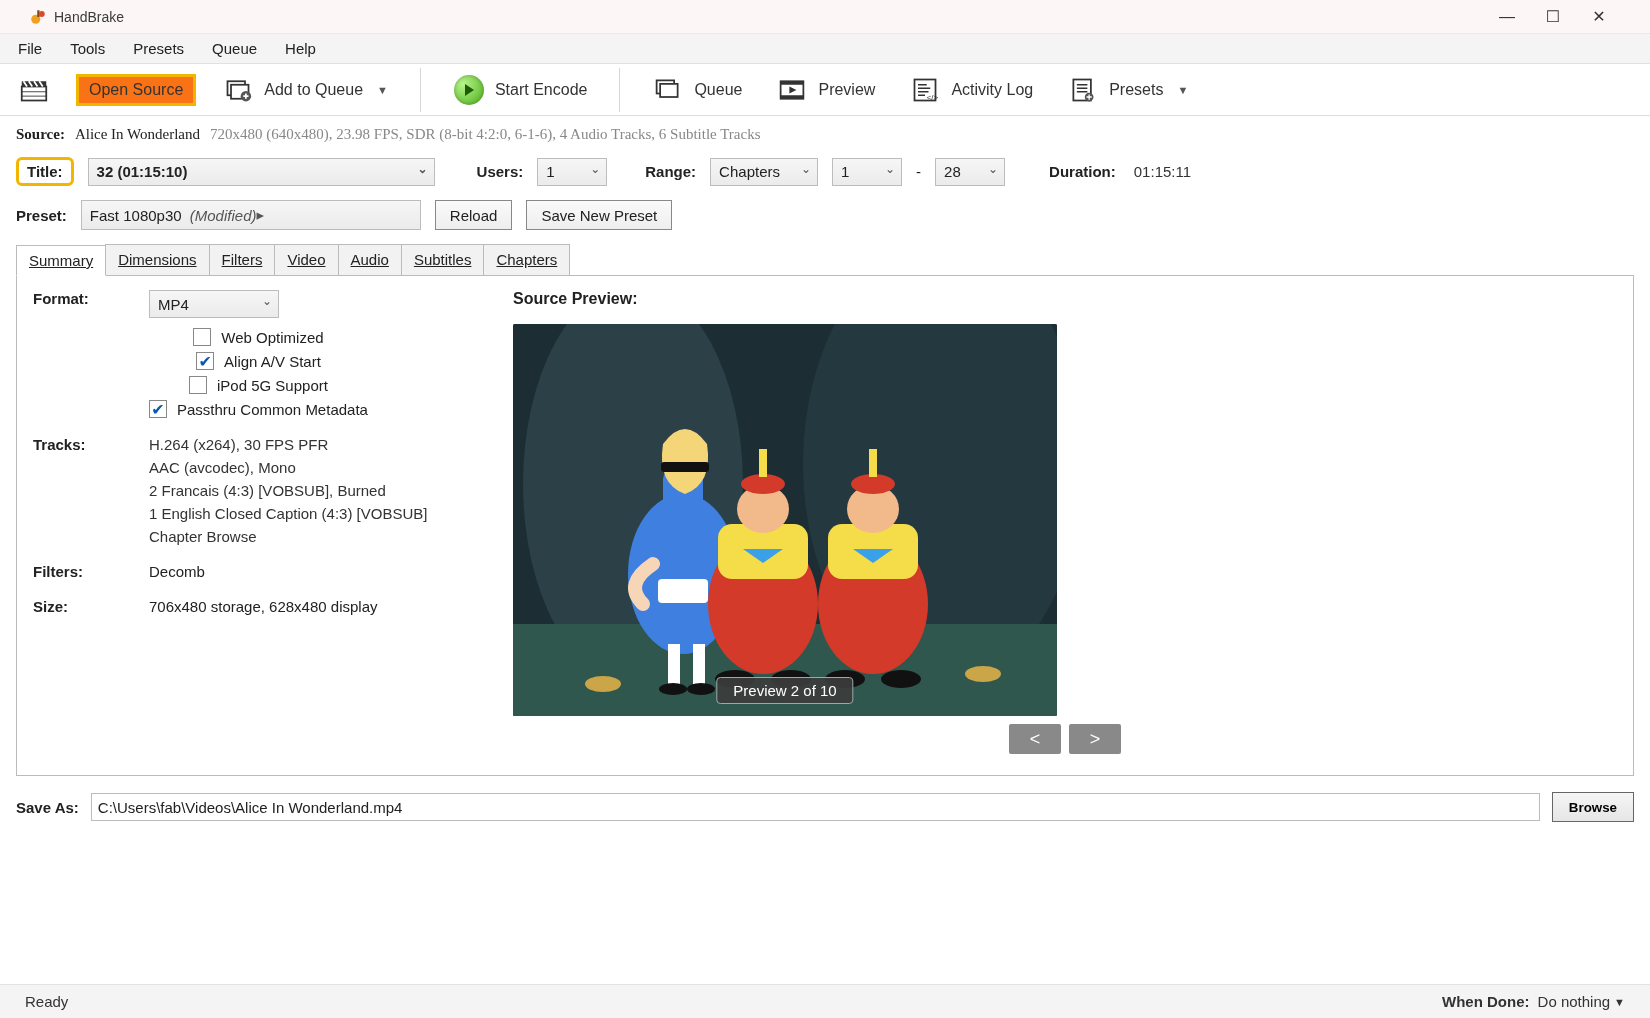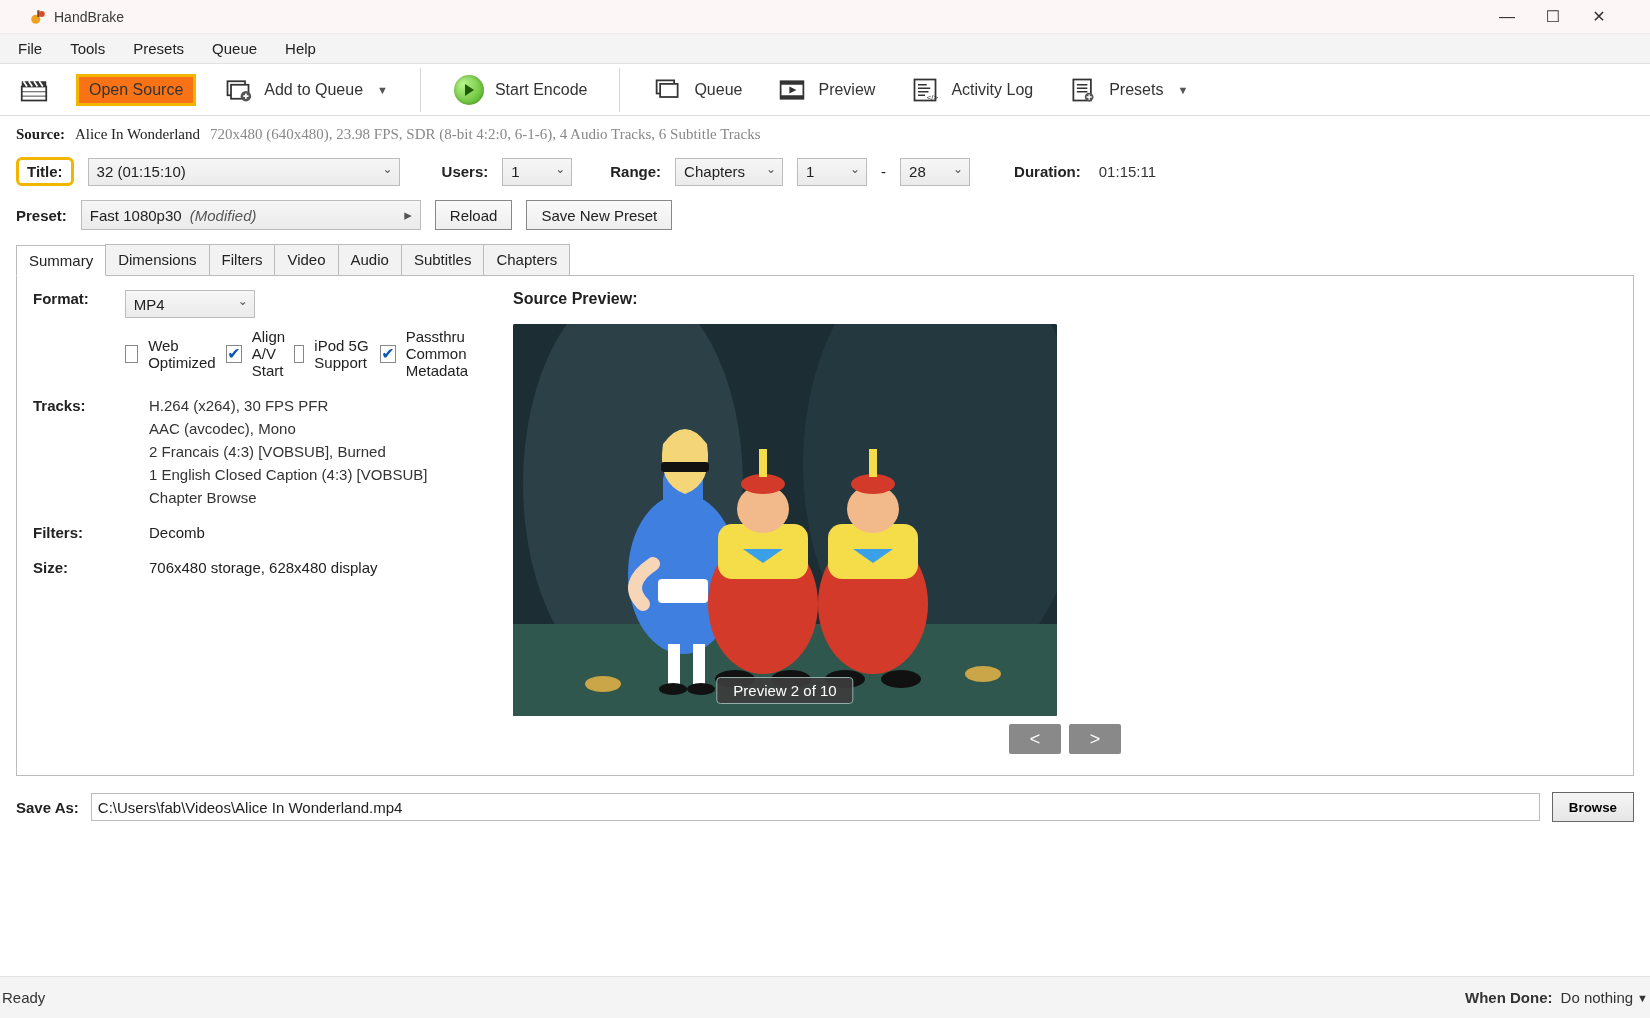--- a/index.html
+++ b/index.html
@@ -35,62 +35,62 @@
 .source-line .name { color:#222; }
 .source-line .meta { color:#888; }
 
 
 .row { display:flex; align-items:center; gap:14px; margin-bottom:14px; }
 .field-label { font-weight:700; font-size:15px; }
 .title-hl { border:3px solid #f2b600; border-radius:6px; padding:3px 8px; }
 select, input[type=text] { height: 28px; border:1px solid #bcbcbc; background:#fff; font-family:inherit; font-size:15px; padding: 0 6px; color:#222;}
 .sel { display:inline-flex; align-items:center; justify-content:space-between; height:28px; border:1px solid #bcbcbc; background:linear-gradient(#f6f6f6,#ebebeb); padding:0 22px 0 8px; position:relative; cursor:pointer; font-size:15px;}
 .sel::after{content:"⌄"; position:absolute; right:6px; top:3px; font-size:12px; color:#555;}
-.sel.wide { width: 312px; }
+.sel.wide { width: 347px; font-weight: bold; }
 .sel.midw { width: 70px; }
 .sel.mw { width: 108px; }
 .sel.angle { width: 70px;}
 .btn { height:30px; border:1px solid #888; background:linear-gradient(#fafafa,#eee); padding:0 14px; cursor:pointer; font-size:15px; color:#222;}
 .dur-val { color:#333; margin-left:4px; }
 
-.preset-sel { width: 340px; display:inline-flex;align-items:center;justify-content:space-between; height:30px;border:1px solid #bcbcbc;background:linear-gradient(#f6f6f6,#ebebeb); padding:0 8px;cursor:pointer;}
+.preset-sel { width: 340px; display:inline-flex;align-items:center;justify-content:flex-start; height:30px;border:1px solid #bcbcbc;background:linear-gradient(#f6f6f6,#ebebeb); padding:0 8px;cursor:pointer;}
 .preset-sel .mod{ font-style:italic; color:#555; margin-left:4px;}
 .preset-sel .tri{ color:#555;}
 
 
-.tabs { display:flex; border-bottom:1px solid #bbb; margin-top: 4px;}
+.tabs { display:flex; border-bottom:1px solid #bbb; margin-top: 4px; text-decoration: underline;}
 .tab { padding:6px 12px; border:1px solid #bbb; border-bottom:none; margin-right:-1px; background:#f2f2f2; cursor:pointer; font-size:15px;}
 .tab.active { background:#fff; border-bottom:1px solid #fff; position:relative; top:1px;}
 .tabpanel { border:1px solid #bbb; border-top:none; padding: 14px 16px; height: 500px; display:flex; gap: 40px;}
 .left-col { width: 440px; }
 .right-col { flex:1; }
 
 .form-row { display:flex; align-items:flex-start; gap: 36px; margin-bottom: 8px;}
 .form-row .flabel{ width:80px; font-weight:700; }
-.chk-list { display:flex; flex-direction:row; gap:6px; }
+.chk-list { display:flex; flex-direction:column; gap:6px;align-items:center; }
 .chk { display:flex; align-items:center; gap:10px; font-size:15px; }
 .chkbox { width:18px;height:18px;border:1px solid #888;display:flex;align-items:center;justify-content:center;background:#fff;color:#0a57b0;font-size:16px;}
 
 .tracks-list { display:flex;flex-direction:column; gap:6px; font-size:15px; color:#333;}
 
 
 .preview-label { font-weight:700; font-size:16px; margin-bottom:16px;}
 .preview-box { position:relative; width:544px; height:392px; background:#1a2b2b; border-radius:2px; overflow:hidden;}
 .preview-svg{width:100%;height:100%;display:block;}
 .preview-badge { position:absolute; bottom:12px; left:50%; transform:translateX(-50%); background:rgba(60,60,60,.92); color:#fff; border:1px solid #9aa; border-radius:4px; padding:4px 16px; font-size:15px;}
 .nav-btns { display:flex; gap:8px; justify-content:center; margin-top:8px;}
 .navbtn { width:52px;height:30px; background:#898989;color:#fff;border:none; font-size:18px; cursor:pointer; border-radius:2px;}
 
 
 .saveas-row { display:flex; align-items:center; gap:12px; padding: 16px 16px 0 16px;}
 .saveas-input { flex:1; }
 .browse-btn { height:30px; border:1px solid #666; background:linear-gradient(#f5f5f5,#e6e6e6); padding:0 16px; font-weight:700; cursor:pointer;}
 
 
-.statusbar { position:absolute; bottom:0; left:0; right:0; height:42px; background:#f4f4f4; border-top:1px solid #e2e2e2; display:flex; align-items:center; padding:0 2px; font-size:15px; color:#333;}
+.statusbar { position:absolute; bottom:0; left:0; right:0; height:34px; background:#f4f4f4; border-top:1px solid #e2e2e2; display:flex; align-items:center; padding:0 25px; font-size:15px; color:#333;}
 .statusbar .spacer{flex:1;}
 .statusbar .wd-lbl{ font-weight:700; margin-right:8px;}
 .statusbar .wd-sel{ display:inline-flex;align-items:center; gap:4px; cursor:pointer;}
 
 svg.ic{width:28px;height:28px;}
 </style>
 </head>
 <body>
 
 <div class="titlebar">

